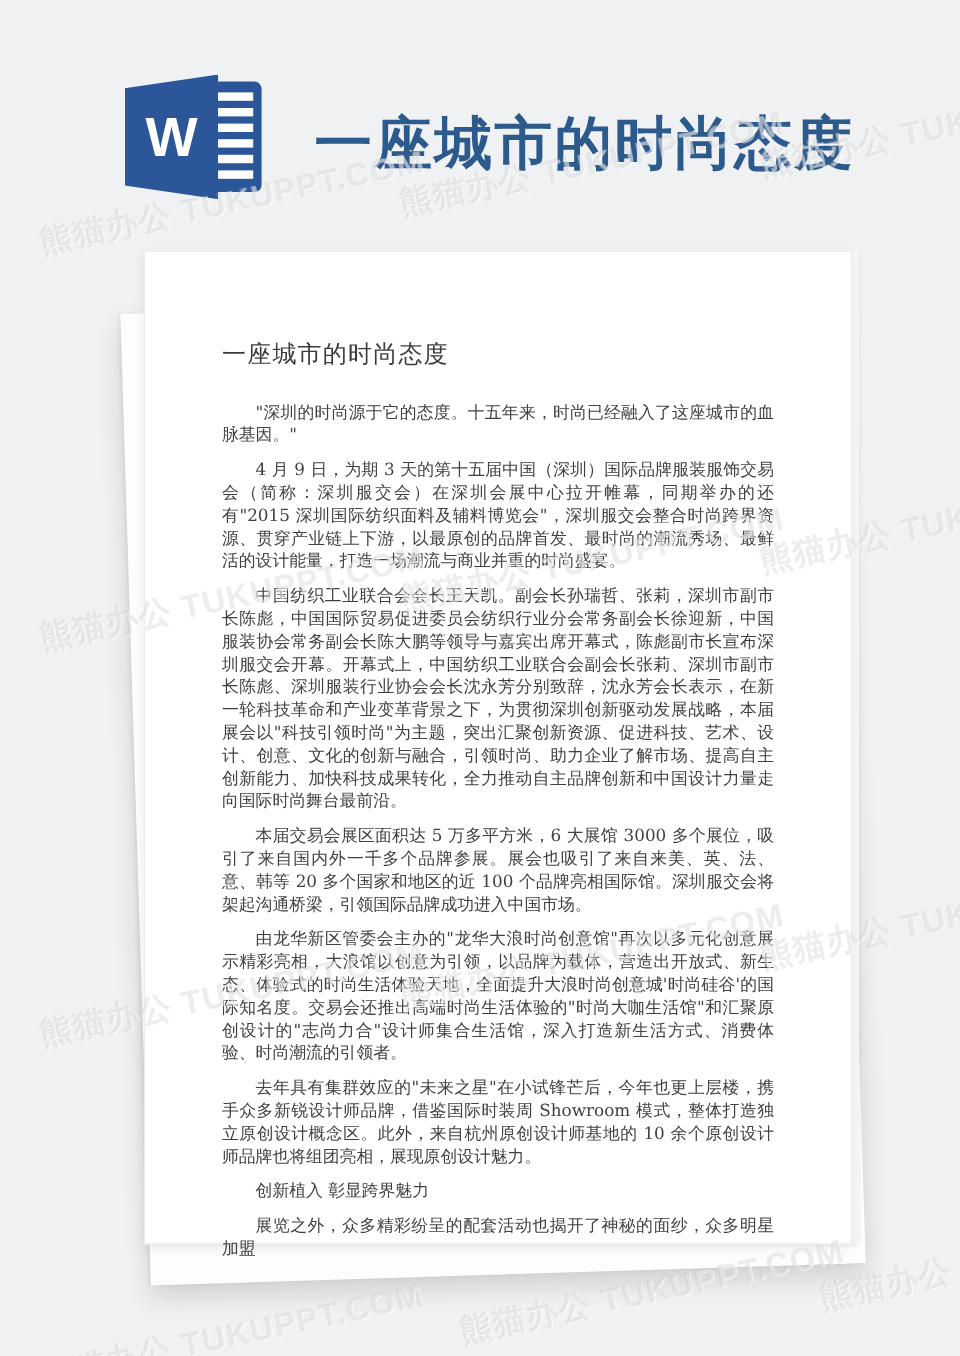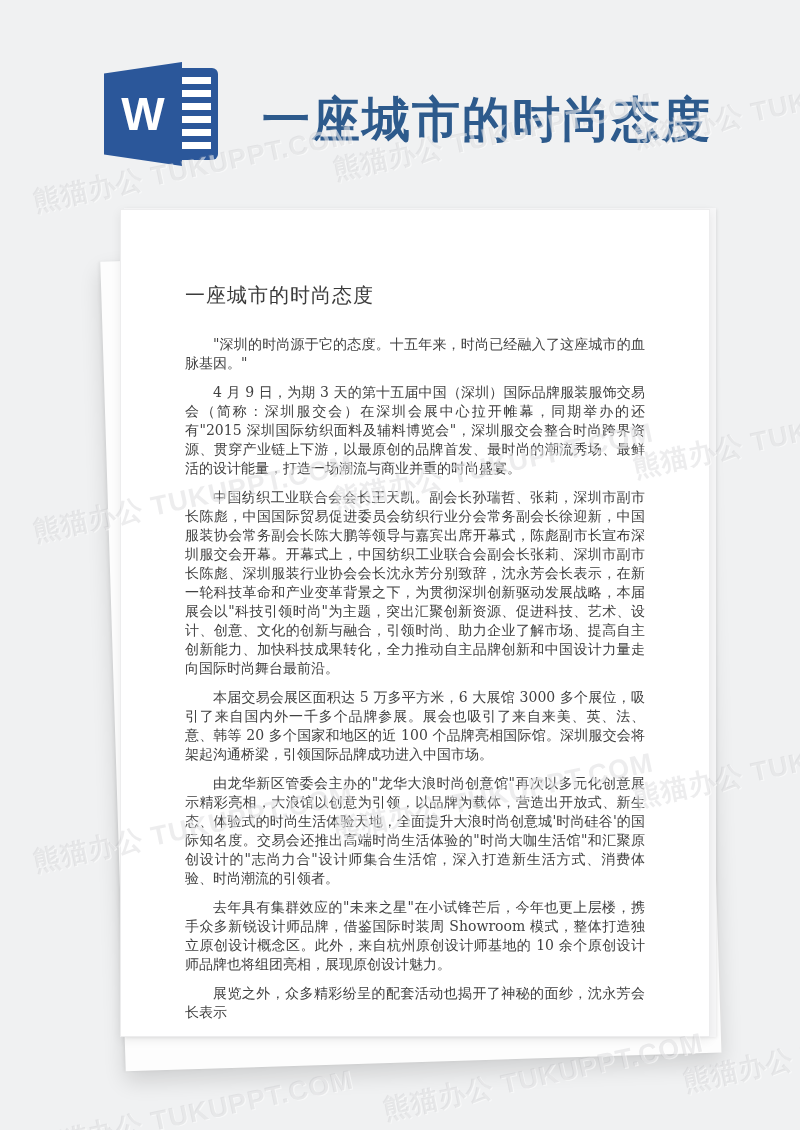--- a/index.html
+++ b/index.html
@@ -86,21 +86,22 @@
     <div class="page-behind-right"></div>
     <div class="page-main">
       <h1 class="doc-title">一座城市的时尚态度</h1>
       <div id="doc-body">
           <p class="para">"深圳的时尚源于它的态度。十五年来，时尚已经融入了这座城市的血脉基因。"</p>
           <p class="para">4 月 9 日，为期 3 天的第十五届中国（深圳）国际品牌服装服饰交易会（简称：深圳服交会）在深圳会展中心拉开帷幕，同期举办的还有"2015 深圳国际纺织面料及辅料博览会"，深圳服交会整合时尚跨界资源、贯穿产业链上下游，以最原创的品牌首发、最时尚的潮流秀场、最鲜活的设计能量，打造一场潮流与商业并重的时尚盛宴。</p>
           <p class="para">中国纺织工业联合会会长王天凯。副会长孙瑞哲、张莉，深圳市副市长陈彪，中国国际贸易促进委员会纺织行业分会常务副会长徐迎新，中国服装协会常务副会长陈大鹏等领导与嘉宾出席开幕式，陈彪副市长宣布深圳服交会开幕。开幕式上，中国纺织工业联合会副会长张莉、深圳市副市长陈彪、深圳服装行业协会会长沈永芳分别致辞，沈永芳会长表示，在新一轮科技革命和产业变革背景之下，为贯彻深圳创新驱动发展战略，本届展会以"科技引领时尚"为主题，突出汇聚创新资源、促进科技、艺术、设计、创意、文化的创新与融合，引领时尚、助力企业了解市场、提高自主创新能力、加快科技成果转化，全力推动自主品牌创新和中国设计力量走向国际时尚舞台最前沿。</p>
           <p class="para">本届交易会展区面积达 5 万多平方米，6 大展馆 3000 多个展位，吸引了来自国内外一千多个品牌参展。展会也吸引了来自来美、英、法、意、韩等 20 多个国家和地区的近 100 个品牌亮相国际馆。深圳服交会将架起沟通桥梁，引领国际品牌成功进入中国市场。</p>
           <p class="para">由龙华新区管委会主办的"龙华大浪时尚创意馆"再次以多元化创意展示精彩亮相，大浪馆以创意为引领，以品牌为载体，营造出开放式、新生态、体验式的时尚生活体验天地，全面提升大浪时尚创意城'时尚硅谷'的国际知名度。交易会还推出高端时尚生活体验的"时尚大咖生活馆"和汇聚原创设计的"志尚力合"设计师集合生活馆，深入打造新生活方式、消费体验、时尚潮流的引领者。</p>
           <p class="para">去年具有集群效应的"未来之星"在小试锋芒后，今年也更上层楼，携手众多新锐设计师品牌，借鉴国际时装周 Showroom 模式，整体打造独立原创设计概念区。此外，来自杭州原创设计师基地的 10 余个原创设计师品牌也将组团亮相，展现原创设计魅力。</p>
-          <p class="para">展览之外，众多精彩纷呈的配套活动也揭开了神秘的面纱，沈永芳会长表示</p>
+          <p class="para">创新植入 彰显跨界魅力</p>
+          <p class="para">展览之外，众多精彩纷呈的配套活动也揭开了神秘的面纱，众多明星加盟</p>
         </div>
     </div>
   </div>
 
   <div class="header">
     <div class="word-icon">
       <div class="word-doc">
         <div class="stripe" style="top:9px"></div>
         <div class="stripe" style="top:22px"></div>
         <div class="stripe" style="top:35px"></div>

